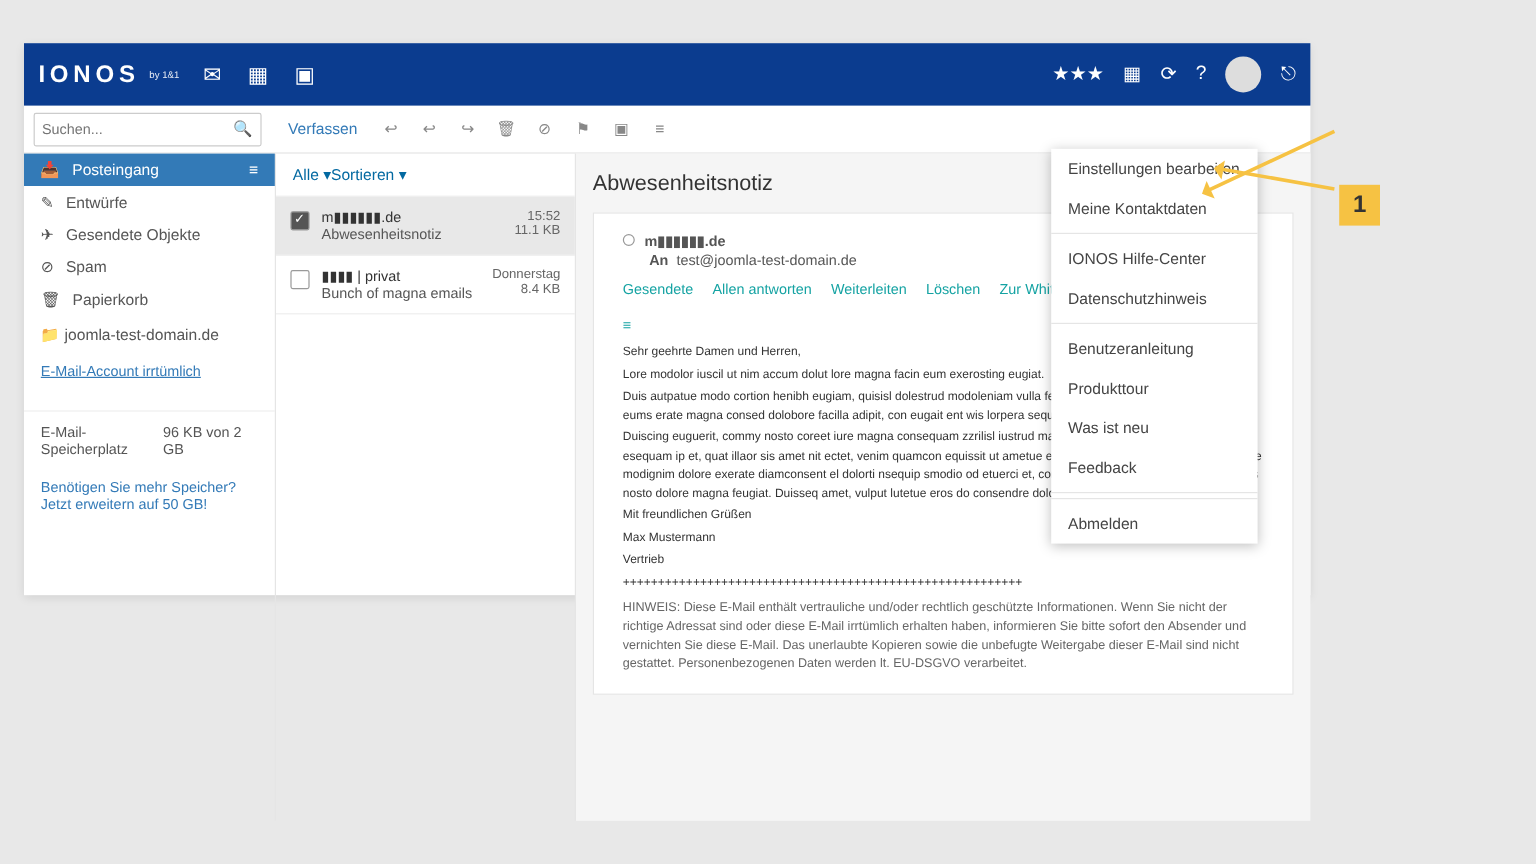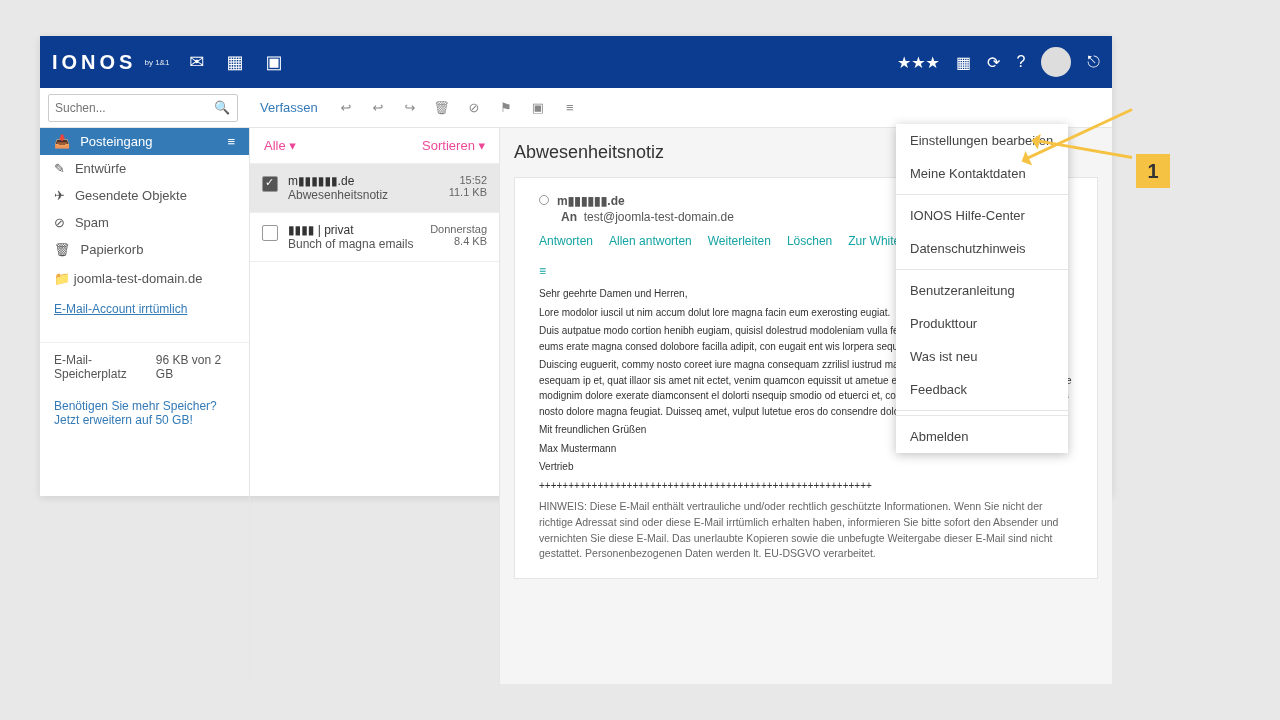--- a/index.html
+++ b/index.html
@@ -1,17 +1,17 @@
 <!DOCTYPE html>
 <html><head>
 <meta charset="utf-8">
 <style>
 *{box-sizing:border-box;margin:0;padding:0;font-family:Arial,sans-serif}
 body{background:#e8e8e8;width:1280px;height:720px;overflow:hidden;position:relative}
-.app{position:absolute;left:40px;top:36px;width:1072px;height:460px;background:#fff;box-shadow:0 2px 8px rgba(0,0,0,0.1)}
+.app{position:absolute;left:20px;top:36px;width:1072px;height:460px;background:#fff;box-shadow:0 2px 8px rgba(0,0,0,0.1)}
 .topbar{height:52px;background:#0b3c8f;display:flex;align-items:center;padding:0 12px;color:#fff}
 .logo{font-size:20px;font-weight:bold;letter-spacing:4px;margin-right:8px}
 .brand-sub{font-size:8px;margin-right:20px;opacity:0.9}
 .top-icons{display:flex;gap:22px;font-size:18px}
 .top-right{margin-left:auto;display:flex;align-items:center;gap:16px;font-size:16px}
 .avatar{width:30px;height:30px;border-radius:50%;background:#ddd}
 .toolbar{height:40px;display:flex;align-items:center;padding:0 8px;gap:4px;border-bottom:1px solid #e5e5e5;font-size:13px;color:#337ab7}
 .searchbox{width:190px;height:28px;border:1px solid #ccc;border-radius:2px;display:flex;align-items:center;padding:0 6px;color:#888;margin-right:8px}
 .searchbox input{border:none;outline:none;flex:1;font-size:12px}
 .tb-btn{padding:6px 10px;cursor:pointer;color:#337ab7}
@@ -19,21 +19,21 @@
 .body{display:flex;height:556px}
 .sidebar{width:210px;border-right:1px solid #e5e5e5;font-size:13px;padding:0;display:flex;flex-direction:column}
 .folder{display:flex;align-items:center;gap:10px;padding:6px 14px;cursor:pointer;color:#555}
 .folder.active{background:#337ab7;color:#fff}
 .folder .menu-icon{margin-left:auto}
 .acct{padding:8px 14px;color:#555}
 .addacct{padding:8px 14px;color:#337ab7;text-decoration:underline;font-size:12px}
 .storage{margin-top:18px;padding:10px 14px;border-top:1px solid #eee;font-size:12px;color:#555;display:flex;justify-content:flex-end}
 .promo{padding:8px 14px;font-size:12px;color:#337ab7}
 .maillist{width:250px;border-right:1px solid #e5e5e5}
-.ml-head{display:flex;justify-content:space-between;padding:10px 14px;font-size:13px;color:#ec4899;border-bottom:1px solid #eee}
+.ml-head{display:flex;justify-content:flex-start;padding:10px 14px;font-size:13px;color:#0369a1;border-bottom:1px solid #eee}
 .ml-item{display:flex;padding:10px 12px;border-bottom:1px solid #eee;font-size:12px;gap:10px}
 .ml-item.sel{background:#e8e8e8}
 .ml-chk{width:16px;height:16px;border:1px solid #999;border-radius:2px;flex-shrink:0;margin-top:2px}
 .ml-chk.checked{background:#555;position:relative}
 .ml-chk.checked::after{content:"✓";color:#fff;position:absolute;left:2px;top:-1px;font-size:11px}
 .ml-txt{flex:1}
 .ml-from{color:#333}
 .ml-subj{color:#555}
 .ml-meta{text-align:right;color:#666;font-size:11px}
 .reader{flex:1;overflow:auto;padding:14px 0 14px 14px;background:#f5f5f5}
@@ -160,21 +160,21 @@
           </div>
         </div>
     </div>
 
     <div class="reader">
       <div class="rd-title">Abwesenheitsnotiz</div>
       <div class="rd-card">
         <div class="rd-hdr"><span style="display:inline-block;width:10px;height:10px;border:1px solid #999;border-radius:50%;margin-right:8px"></span><b>m▮▮▮▮▮▮.de</b></div>
         <div class="rd-hdr" style="padding-left:22px"><b>An</b>&nbsp;&nbsp;<span>test@joomla-test-domain.de</span></div>
         <div class="rd-actions" id="rdactions">
-            <span>Antworten</span>
+            <span>Gesendete</span>
             <span>Allen antworten</span>
             <span>Weiterleiten</span>
             <span>Löschen</span>
             <span>Zur Whitelist</span>
             <span>Zur Blacklist hinzufügen</span>
             <span>≡</span>
           </div>
         <div class="rd-body" id="rdbody">
             <p>Sehr geehrte Damen und Herren,</p>
             <p>Lore modolor iuscil ut nim accum dolut lore magna facin eum exerosting eugiat.</p>

